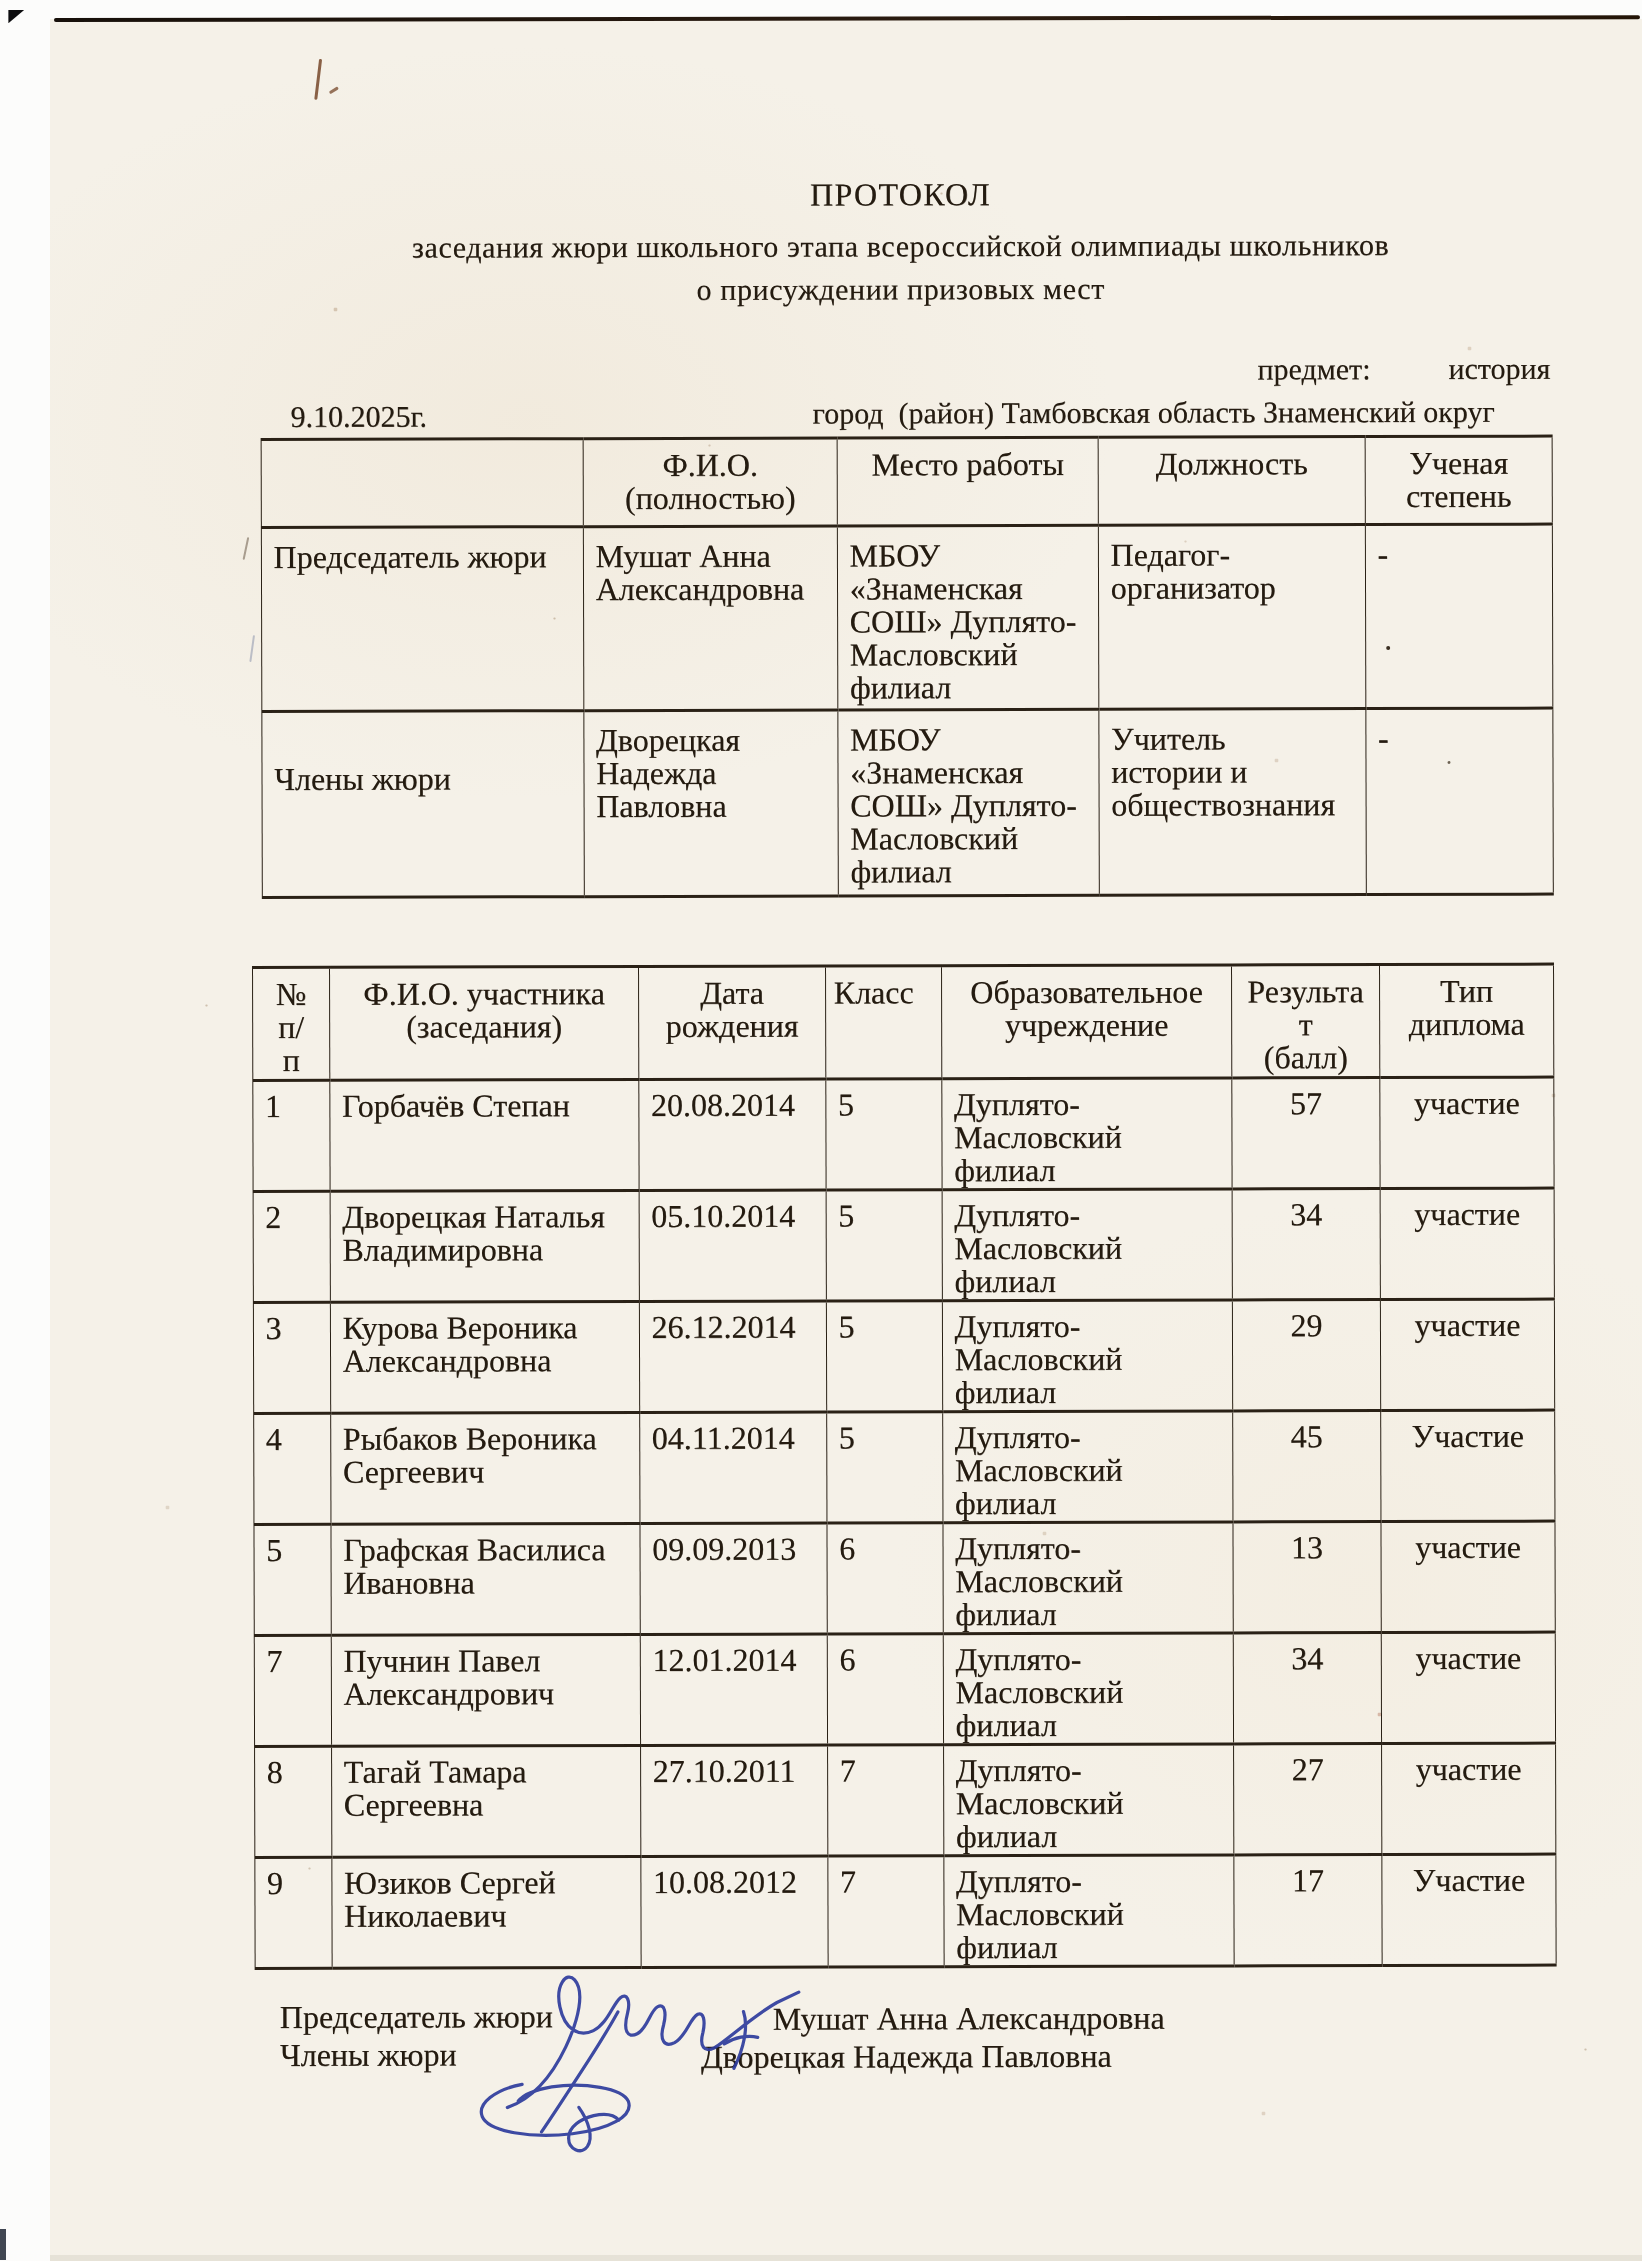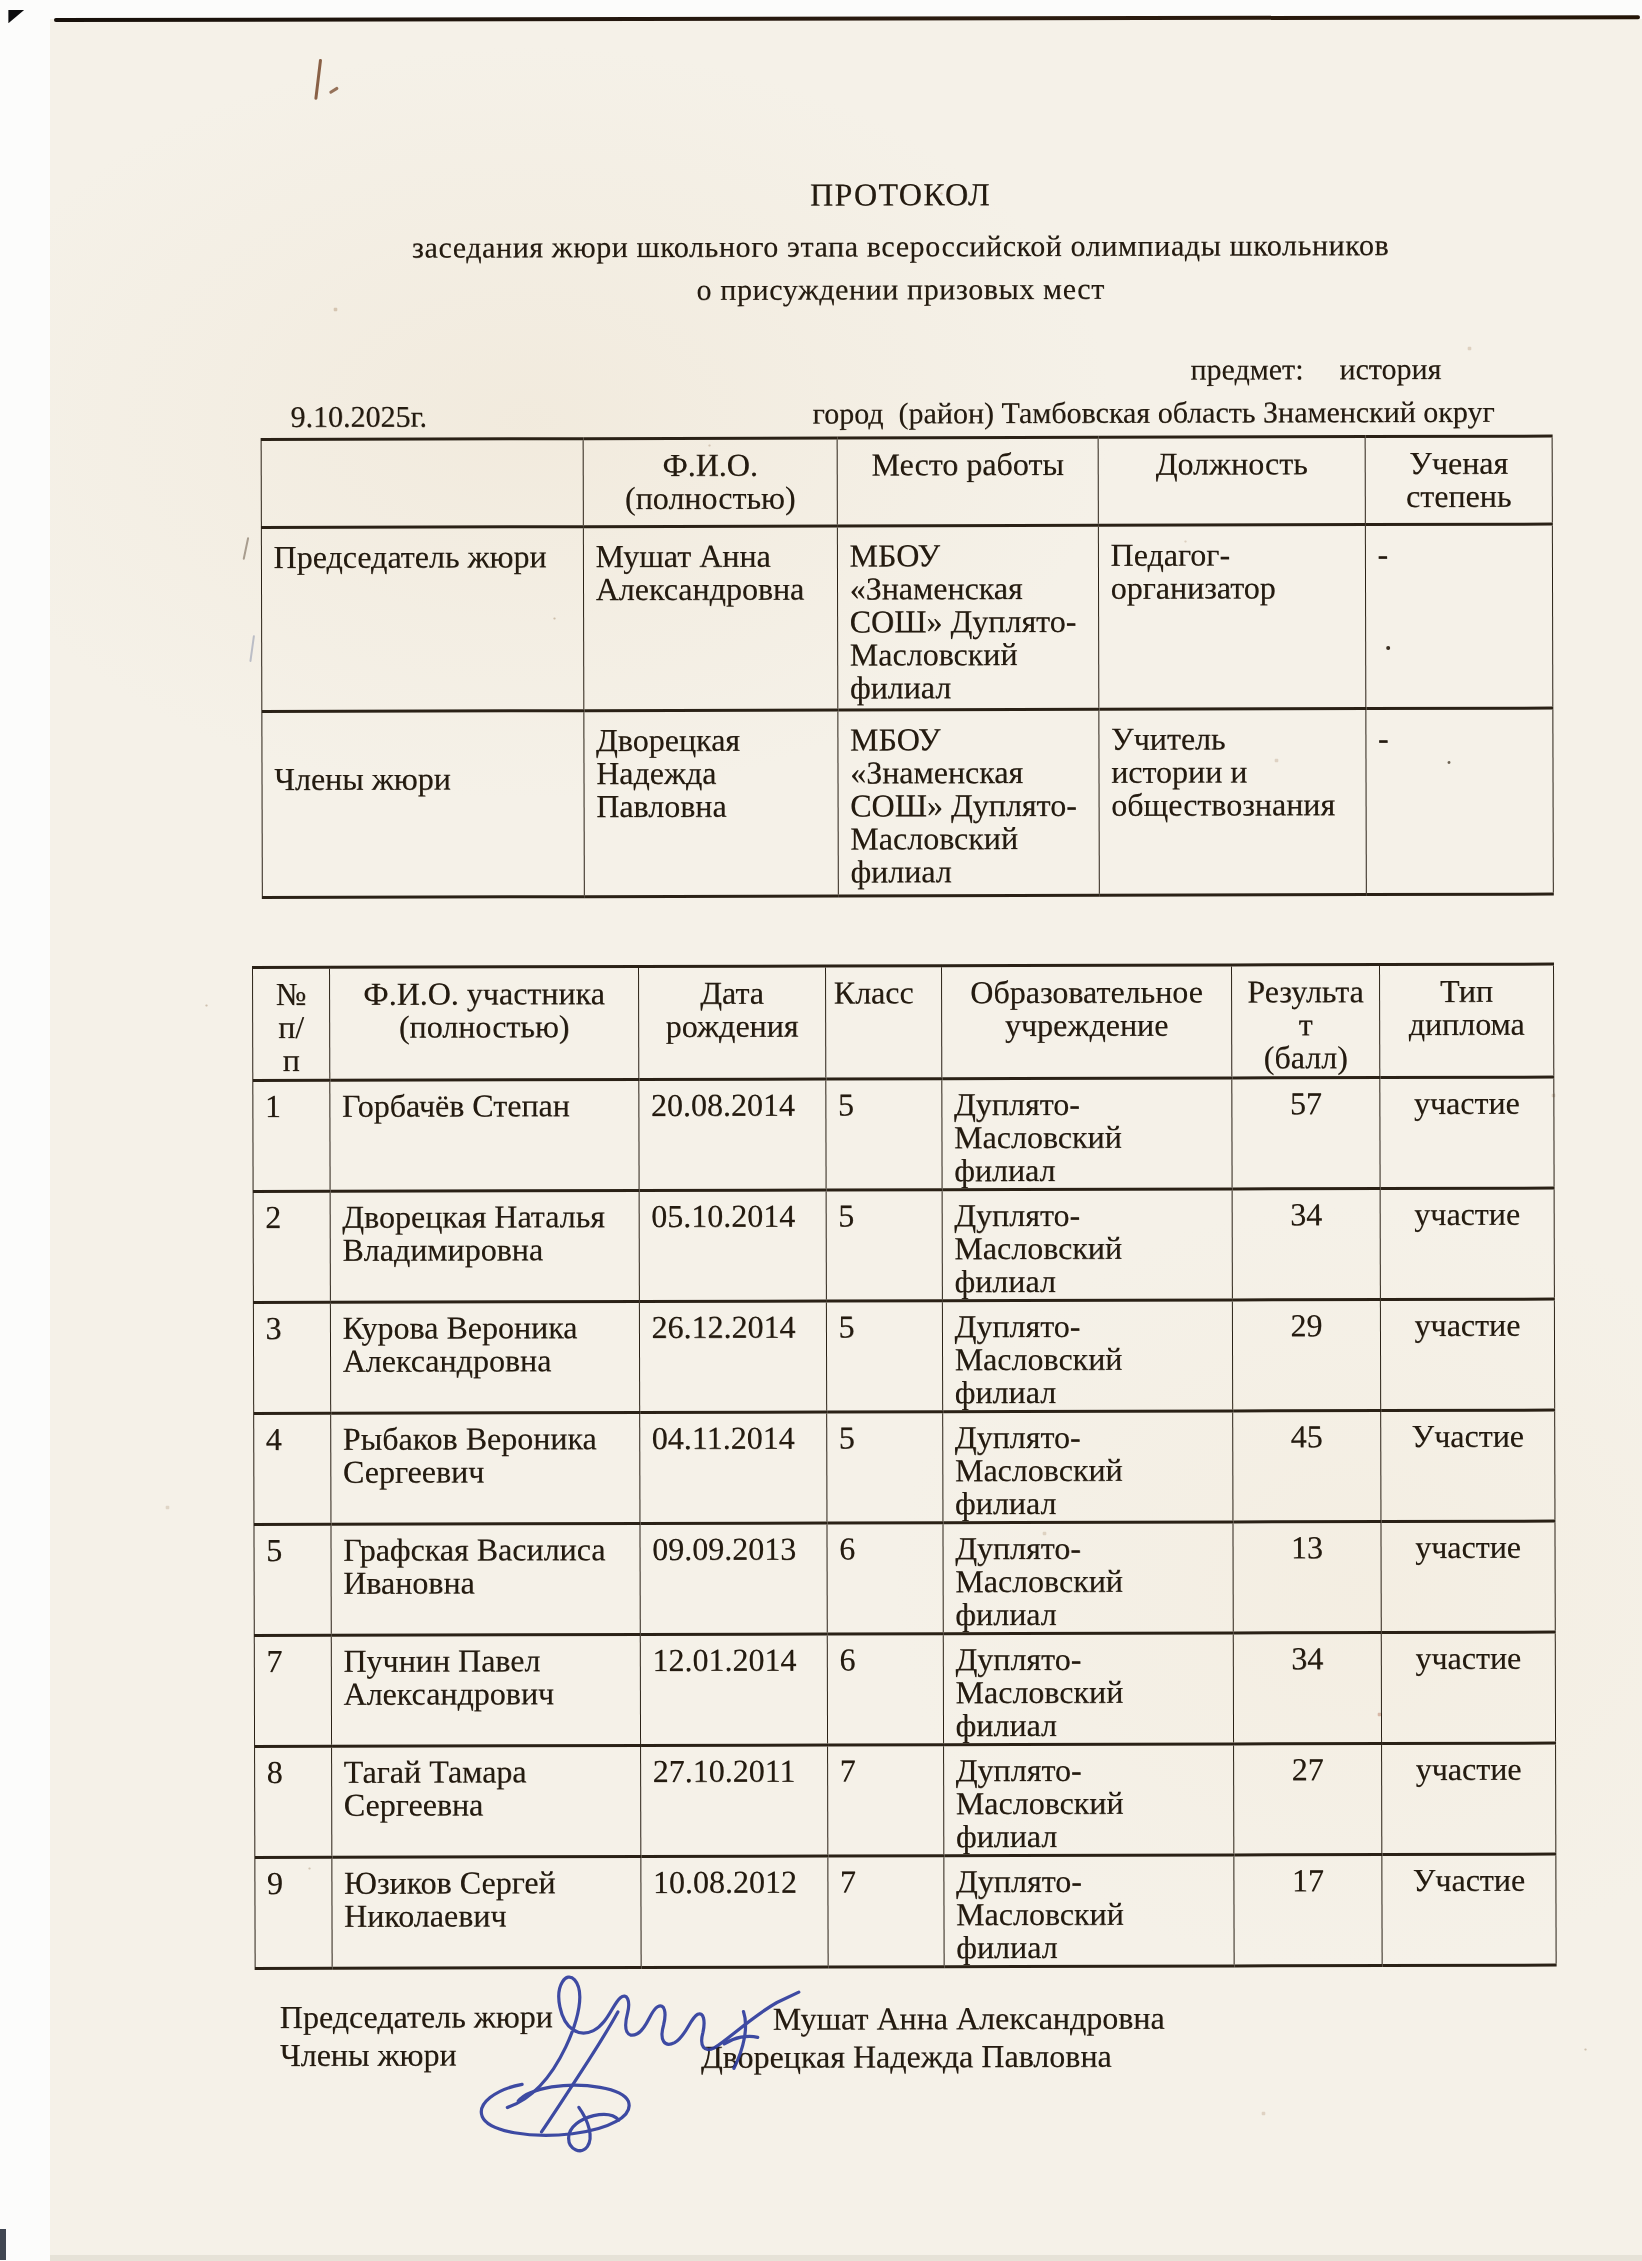--- a/index.html
+++ b/index.html
@@ -41,21 +41,21 @@
   }
   .content{
     position:absolute;inset:0;color:#241b10;
     transform:rotate(-0.15deg);transform-origin:258px 580px;
     text-shadow:0.3px 0.3px 0 rgba(36,27,16,.55);
   }
   .doc-title{position:absolute;top:178px;left:251px;width:1301px;text-align:center;
     font-size:32px;letter-spacing:1.3px;}
   .doc-sub{position:absolute;left:251px;width:1301px;text-align:center;font-size:30px;letter-spacing:0.6px;}
   .sub1{top:231px;} .sub2{top:274px;}
-  .subject-line{position:absolute;left:1191px;top:355px;font-size:30px;display:flex;gap:36px;}
+  .subject-line{position:absolute;left:1258px;top:355px;font-size:30px;display:flex;gap:78px;}
   .date{position:absolute;left:291px;top:400px;font-size:30px;}
   .location{position:absolute;left:813px;top:398px;font-size:30px;white-space:pre;}
 
   table{border-collapse:collapse;table-layout:fixed;position:absolute;background:transparent;}
   td,th{border-left:1.9px solid #2a2116;border-right:1.9px solid #2a2116;
         border-top:3.9px solid #2a2116;border-bottom:3.9px solid #2a2116;
         vertical-align:top;font-weight:normal;font-size:32px;line-height:33px;
         white-space:pre-line;overflow:hidden;}
   th{text-align:center;padding:9px 3.9px 0;margin-left:30px;}
   .t-jury{left:261px;top:438px;width:1292px;}
@@ -169,21 +169,21 @@
           <col style="width:290px">
           <col style="width:148px">
         <col style="width:174px">
       </colgroup>
       <tbody>
           <tr class="hrow">
         <th>№
 п/
 п</th>
         <th>Ф.И.О. участника
-(полностью)</th>
+(заседания)</th>
         <th>Дата
 рождения</th>
         <th style="text-align:left;padding-left:7.7px">Класс</th>
         <th>Образовательное
 учреждение</th>
         <th>Результа
 т
 (балл)</th>
         <th>Тип
 диплома</th>

